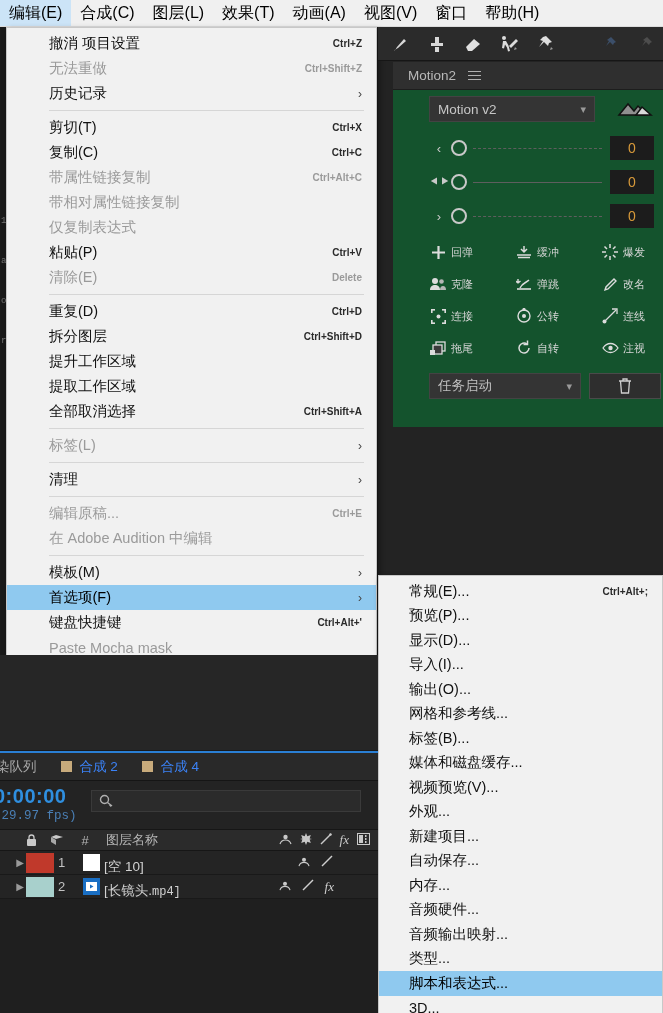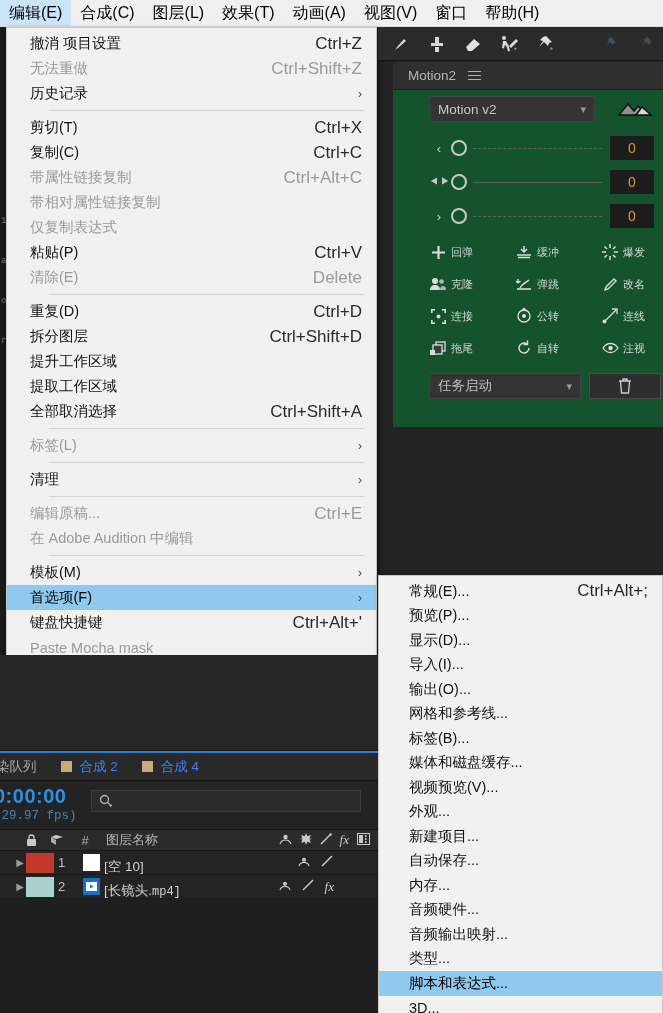--- a/index.html
+++ b/index.html
@@ -30,27 +30,27 @@
 
   
   .menu-panel {
     position:absolute; left:6px; top:27px; width:371px;
     background:#f1f1f1; border:1px solid #c8c8c8;
     box-shadow: 2px 3px 6px rgba(0,0,0,.45);
     padding:3px 0 3px 0;
   }
   .mi {
     position:relative; height:25px; display:flex; align-items:center;
-    padding-left:23px; padding-right:14px; font-size:14.5px; color:#111;
+    padding-left:42px; padding-right:14px; font-size:14.5px; color:#111;
     white-space:nowrap; cursor:default;
   }
   .mi.disabled { color:#9a9a9a; }
   .mi.selected { background:#8fc9ef; color:#000; }
   .mi .label { flex:0 0 auto; }
-  .mi .accel { margin-left:auto; font-size:17px; color:#2a2a2a; padding-left:20px; }
+  .mi .accel { margin-left:auto; font-size:10px; color:#2a2a2a; padding-left:20px;font-weight:bold; }
   .mi.disabled .accel { color:#9a9a9a; }
   .mi .arrow { margin-left:auto; font-size:12px; color:#444; padding-left:20px; }
   .sep { height:1px; background:#d6d6d6; margin:4px 12px 4px 42px; }
 
   
   .submenu {
     position:absolute; left:378px; top:575px; width:285px;
     background:#f1f1f1; border:1px solid #c8c8c8;
     box-shadow: 2px 3px 6px rgba(0,0,0,.45);
     padding:3px 0;

